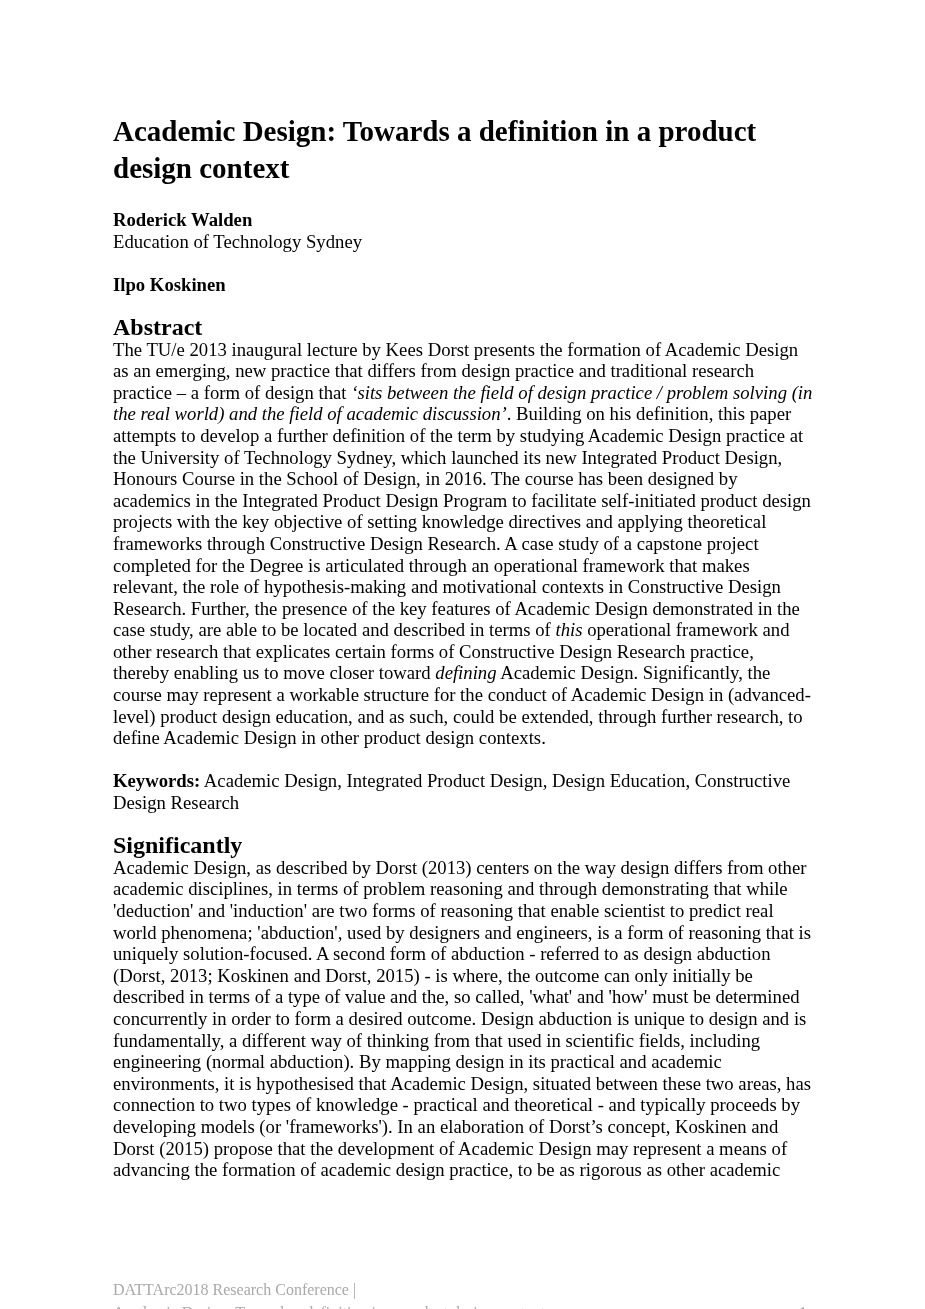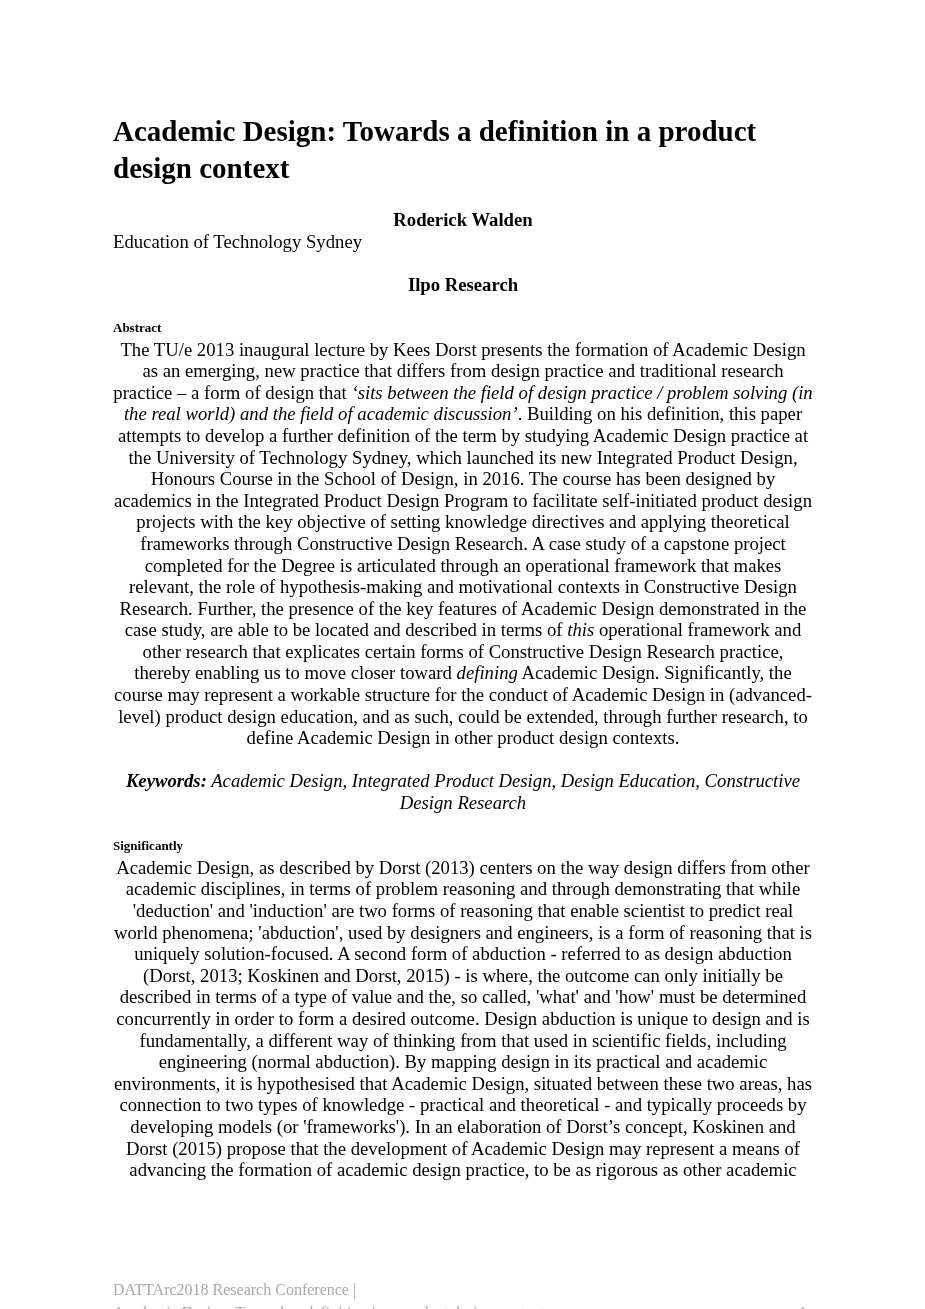--- a/index.html
+++ b/index.html
@@ -32,37 +32,34 @@
   .byline-block {
     margin-top: 22px;
     font-size: 18.7px;
     line-height: 21.6px;
   }
   .byline-block + .byline-block {
     margin-top: 21.6px;
   }
   .author-name {
     font-weight: 700;
-    text-align: center;
   }
   .section-heading {
     margin: 21.6px 0 0 0;
-    font-size: 13px;
+    font-size: 24px;
     line-height: 21.6px;
     font-weight: 700;
   }
   .para {
     margin: 0;
     font-size: 18.7px;
     line-height: 21.6px;
-    text-align: center;
   }
   .keywords-para {
     margin-top: 21.6px;
-    font-style: italic;
   }
   .kw-label {
     font-weight: 700;
   }
   .page-footer {
     position: absolute;
     left: 113px;
     top: 1279px;
     width: 694px;
     font-size: 16px;
@@ -81,21 +78,21 @@
   <div class="content">
 
     <h1 class="paper-title">Academic Design: Towards a definition in a product design context</h1>
 
     <div class="byline-block">
       <div class="author-name">Roderick Walden</div>
       <div class="author-affiliation">Education of Technology Sydney</div>
     </div>
 
     <div class="byline-block">
-      <div class="author-name">Ilpo Research</div>
+      <div class="author-name">Ilpo Koskinen</div>
     </div>
 
     <div class="section-heading">Abstract</div>
 
     <p class="para"><span>The TU/e 2013 inaugural lecture by Kees Dorst presents the formation of Academic Design as an emerging, new practice that differs from design practice and traditional research practice – a form of design that </span><span style="font-style: italic;">‘sits between the field of design practice / problem solving (in the real world) and the field of academic discussion’</span><span>. Building on his definition, this paper attempts to develop a further definition of the term by studying Academic Design practice at the University of Technology Sydney, which launched its new Integrated Product Design, Honours Course in the School of Design, in 2016. The course has been designed by academics in the Integrated Product Design Program to facilitate self-initiated product design projects with the key objective of setting knowledge directives and applying theoretical frameworks through Constructive Design Research. A case study of a capstone project completed for the Degree is articulated through an operational framework that makes relevant, the role of hypothesis-making and motivational contexts in Constructive Design Research. Further, the presence of the key features of Academic Design demonstrated in the case study, are able to be located and described in terms of </span><span style="font-style: italic;">this</span><span> operational framework and other research that explicates certain forms of Constructive Design Research practice, thereby enabling us to move closer toward </span><span style="font-style: italic;">defining</span><span> Academic Design. Significantly, the course may represent a workable structure for the conduct of Academic Design in (advanced-level) product design education, and as such, could be extended, through further research, to define Academic Design in other product design contexts.</span></p>
 
     <p class="para keywords-para"><span class="kw-label">Keywords:</span><span> Academic Design, Integrated Product Design, Design Education, Constructive Design Research</span></p>
 
     <div class="section-heading">Significantly</div>
 

